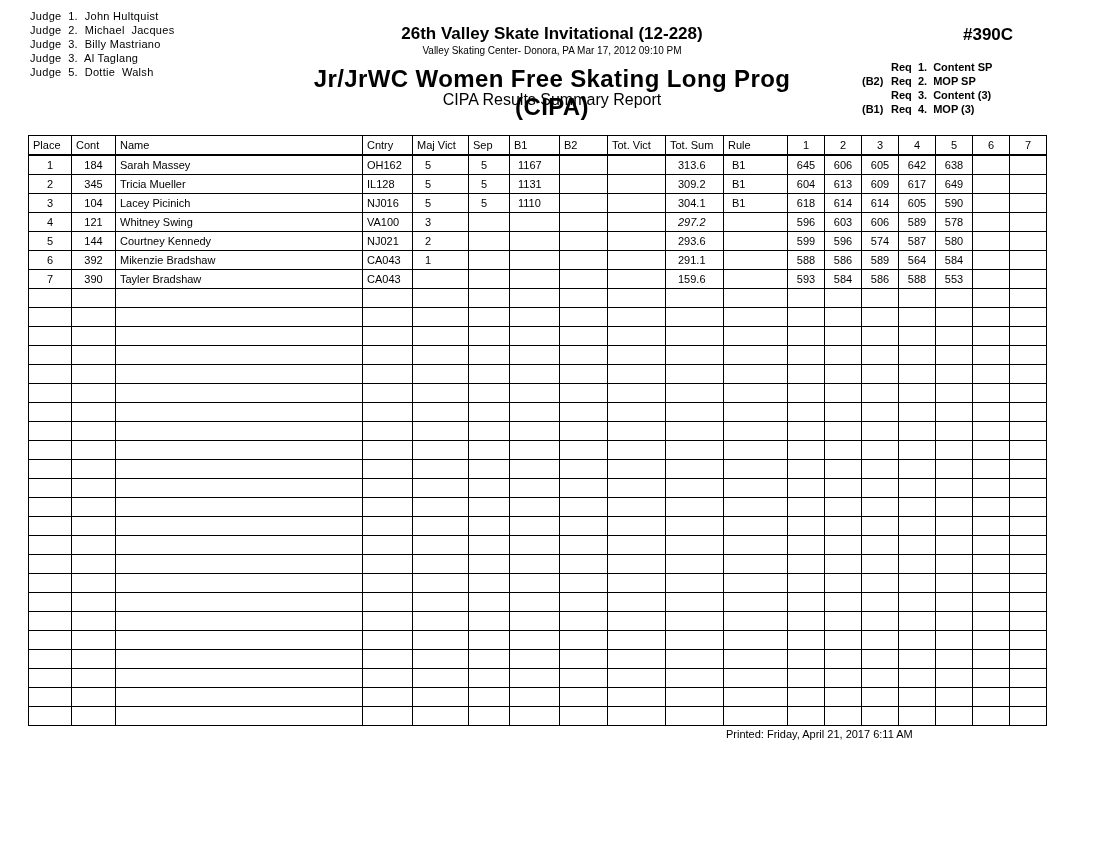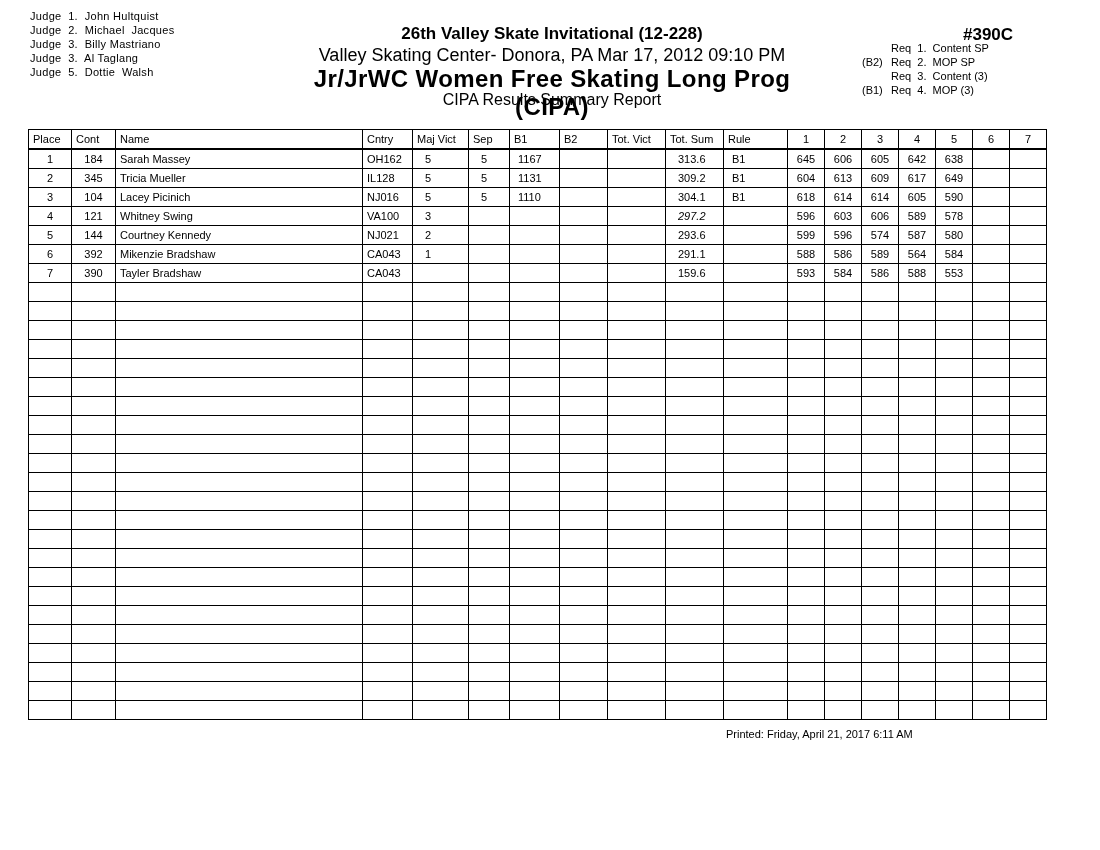--- a/index.html
+++ b/index.html
@@ -1,27 +1,27 @@
 <!DOCTYPE html>
 <html><head>
 <meta charset="utf-8">
 <style>
   html, body { margin:0; padding:0; background:#fff; }
   body { width:1100px; height:850px; position:relative; overflow:hidden; font-family:"Liberation Sans", sans-serif; color:#000; }
   .judges { position:absolute; left:30px; top:9px; font-size:11px; line-height:14px; letter-spacing:0.3px; }
   .judges div { white-space:pre; }
   .title1 { position:absolute; left:300px; width:504px; top:24px; text-align:center; font-weight:bold; font-size:17px; }
-  .title2 { position:absolute; left:300px; width:504px; top:45px; text-align:center; font-size:18px; }
+  .title2 { position:absolute; left:300px; width:504px; top:45px; text-align:center; font-size:10px; }
   .title3 { position:absolute; left:300px; width:504px; top:65px; text-align:center; font-weight:bold; font-size:24px; letter-spacing:0.4px; }
   .title4 { position:absolute; left:300px; width:504px; top:91px; text-align:center; font-size:16px; }
   .eventno { position:absolute; left:963px; top:25px; font-weight:bold; font-size:17px; }
-  .reqs { position:absolute; left:862px; top:41px; font-size:11px; line-height:14px; }
+  .reqs { position:absolute; left:862px; top:60px; font-size:11px; line-height:14px;font-weight:bold; }
   .reqs div { white-space:pre; }
   .reqs .pre { display:inline-block; width:29px; }
-  table { position:absolute; left:28px; top:129px; border-collapse:collapse; table-layout:fixed; font-size:11px; }
+  table { position:absolute; left:28px; top:135px; border-collapse:collapse; table-layout:fixed; font-size:11px; }
   td, th { border:1px solid #000; height:18px; padding:0 0 0 4px; font-weight:normal; white-space:nowrap; overflow:hidden; text-align:left; }
   thead th { border-bottom:2px solid #000; height:18px; }
   .c { text-align:center; padding-left:0; }
   .printed { position:absolute; left:690px; top:728px; font-size:11px;margin-left:36px; }
 </style>
 </head>
 <body>
 
 <div class="judges">
   <div>Judge  1.  John Hultquist</div>

